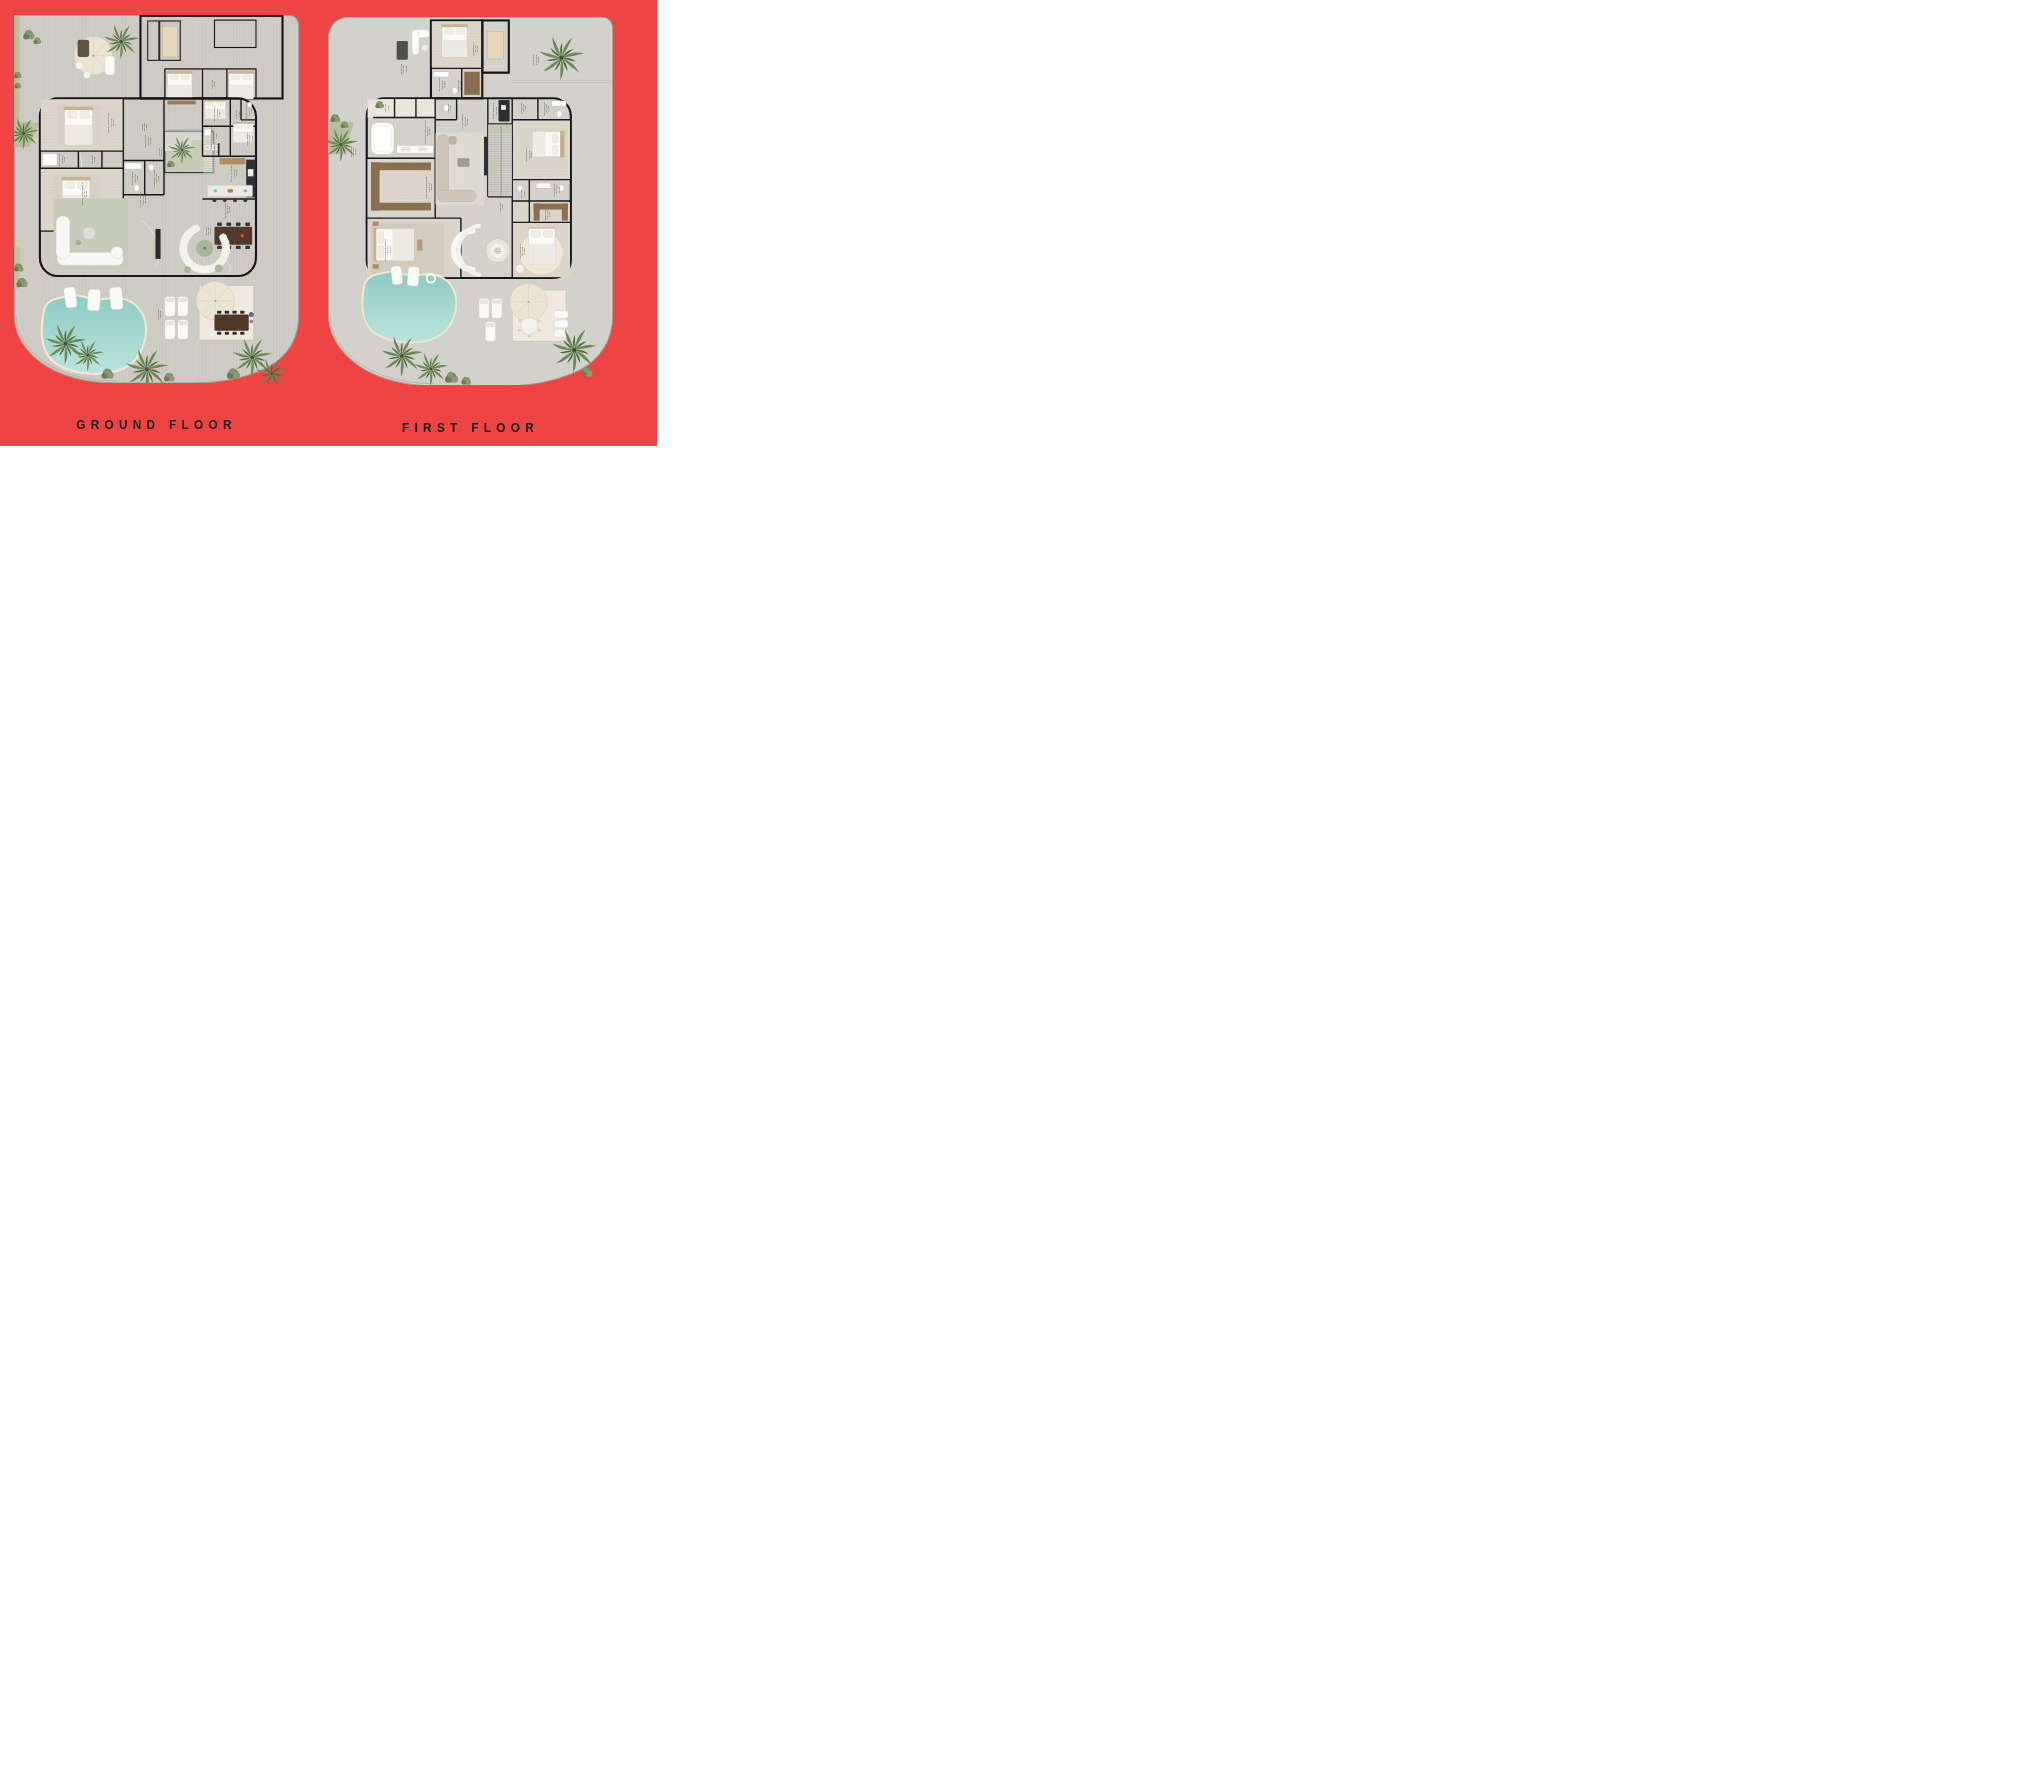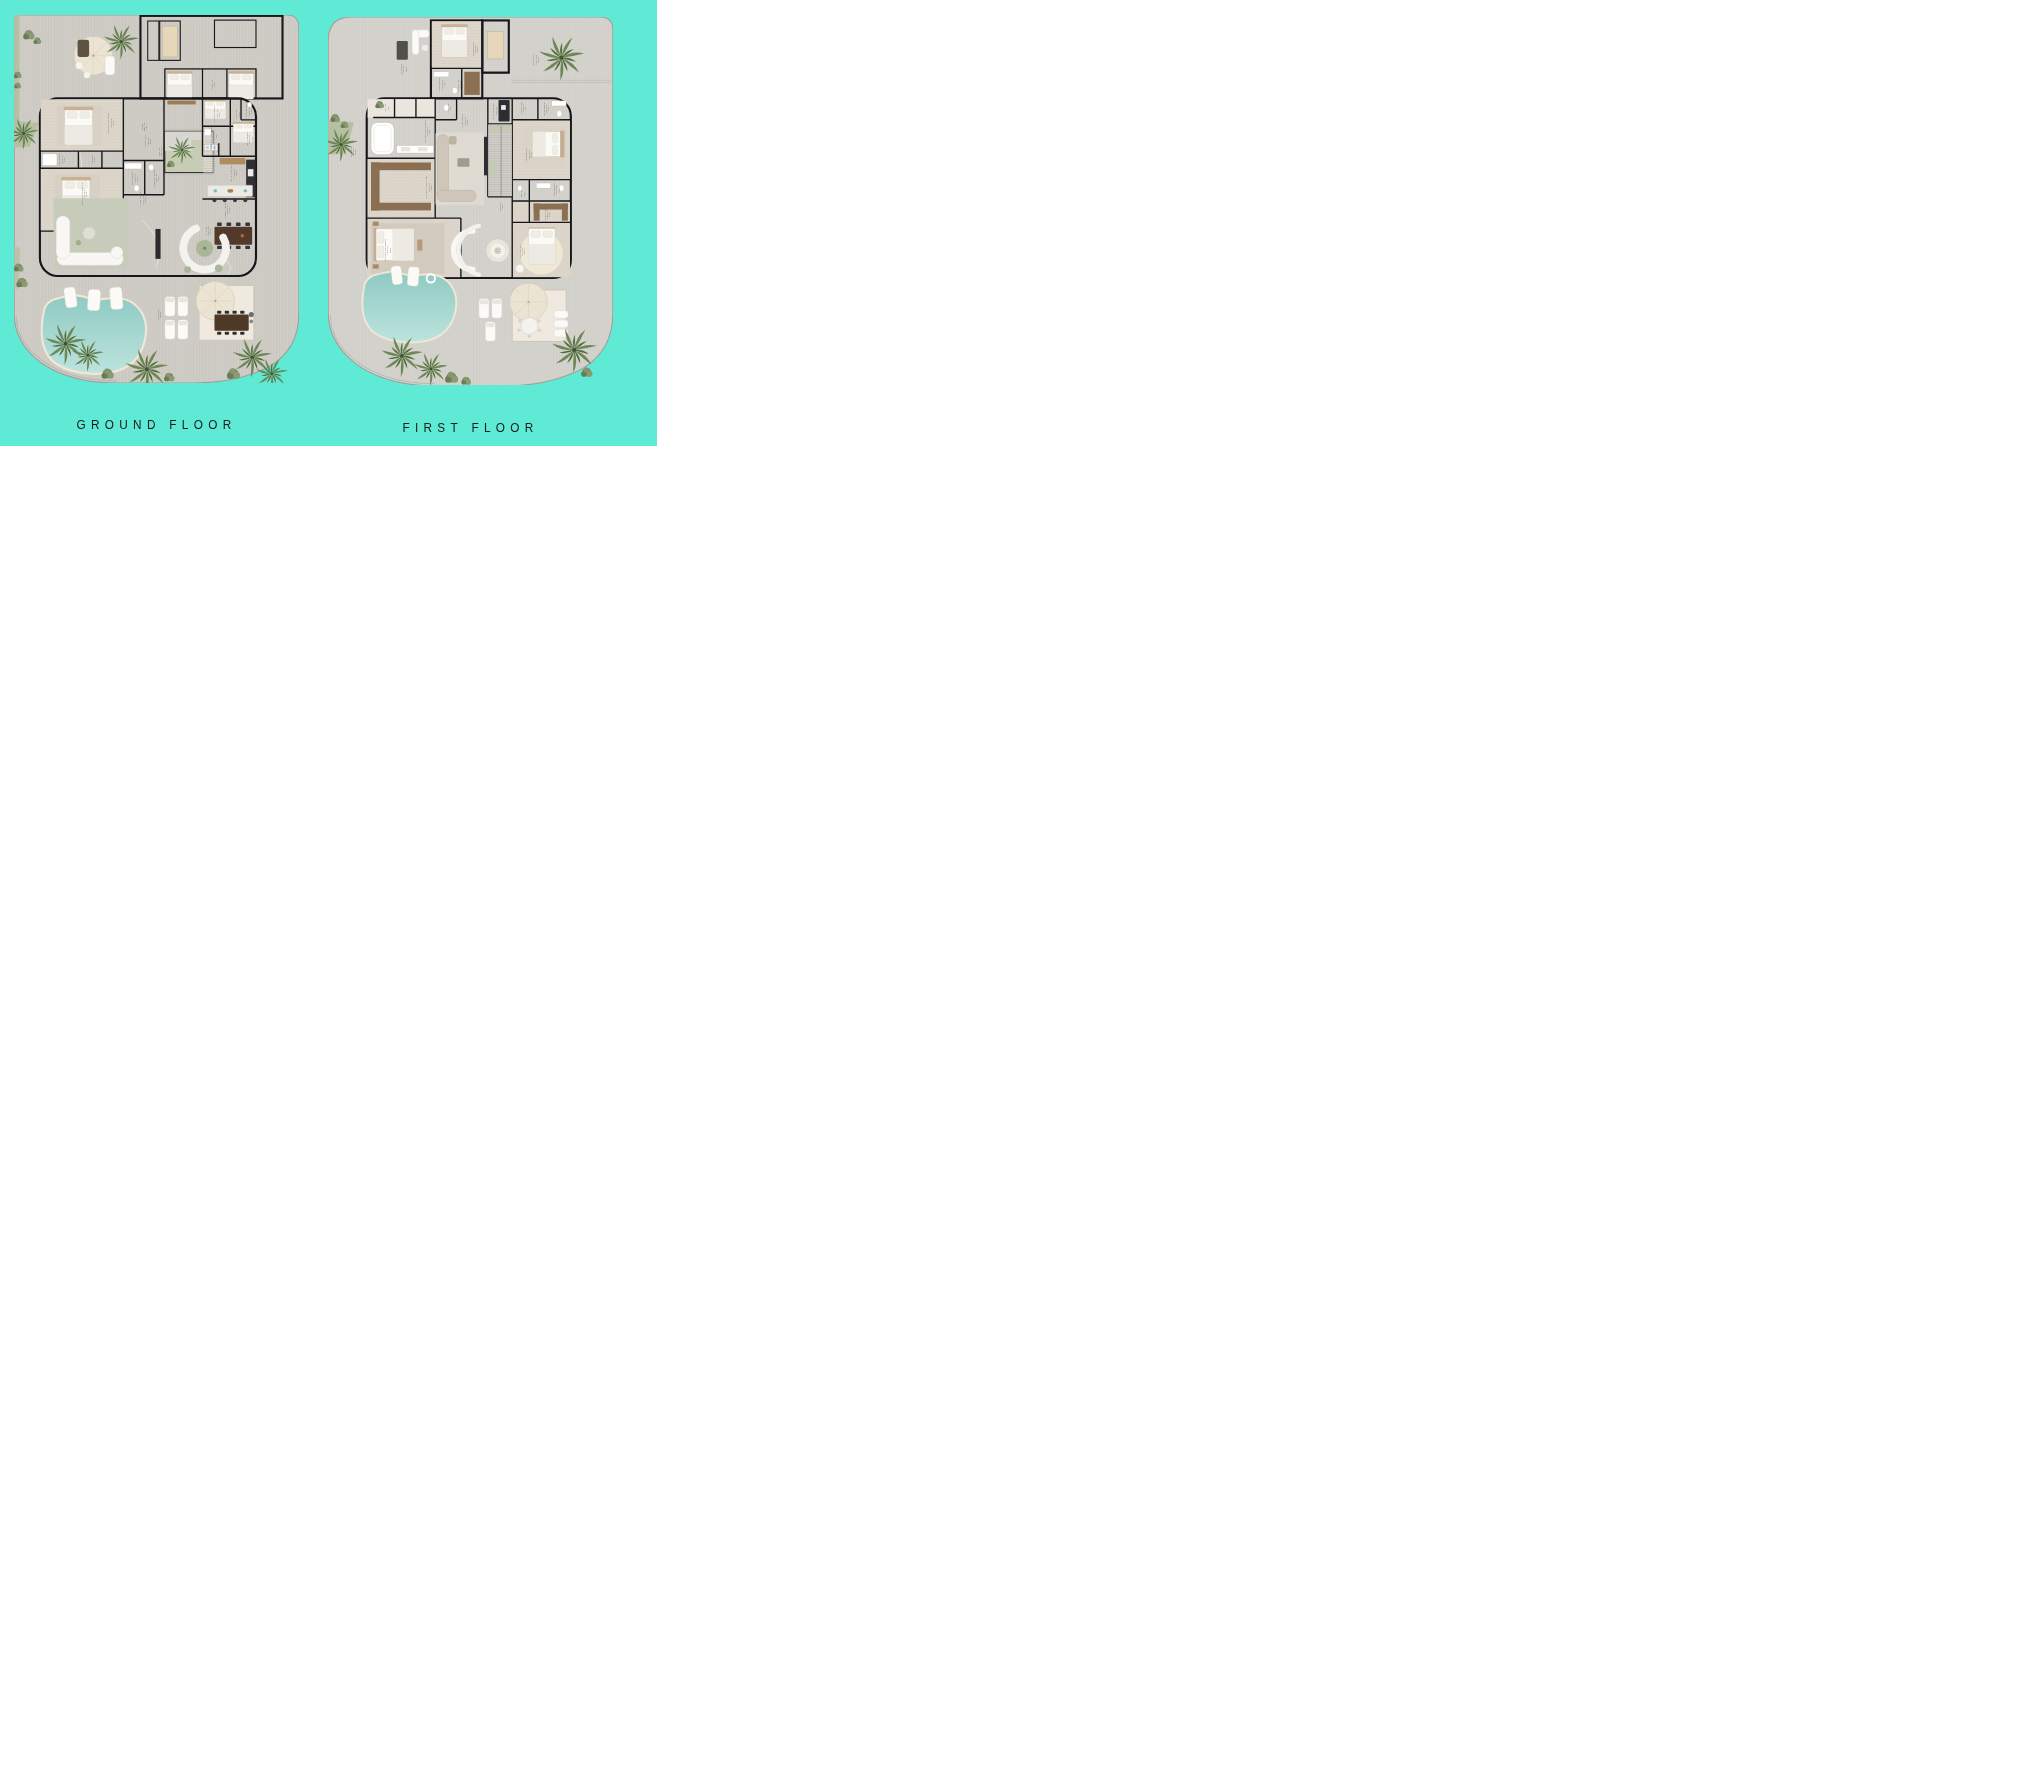--- a/index.html
+++ b/index.html
@@ -1,17 +1,17 @@
 <!DOCTYPE html>
 <html style="font-size:6.5px"><head>
 <meta charset="utf-8">
 <style>
   html,body{margin:0;padding:0;background:#ffffff;}
-  .page{position:relative;width:657px;height:446px;background:#5eead4;overflow:hidden;
-        font-family:"Liberation Sans",sans-serif;}
+  .page{position:relative;width:657px;height:446px;background:#ef4444;overflow:hidden;
+        font-family:"Liberation Sans",sans-serif;font-weight:bold;}
   .panel{position:absolute;}
   .floor-title{position:absolute;width:285px;text-align:center;font-size:11.8px;
       letter-spacing:5.3px;color:#1b1b1b;font-family:"Liberation Sans",sans-serif;
       transform:scale(1,1.12);white-space:nowrap;}
   svg text{font-family:"Liberation Sans",sans-serif;fill:#6e6960;text-anchor:middle;}
   .ln{font-size:4.7px;letter-spacing:.45px;}
   .ld{font-size:4.1px;}
   .la{font-size:4.1px;}
   .wall{stroke:#17171b;fill:none;}
 </style>

